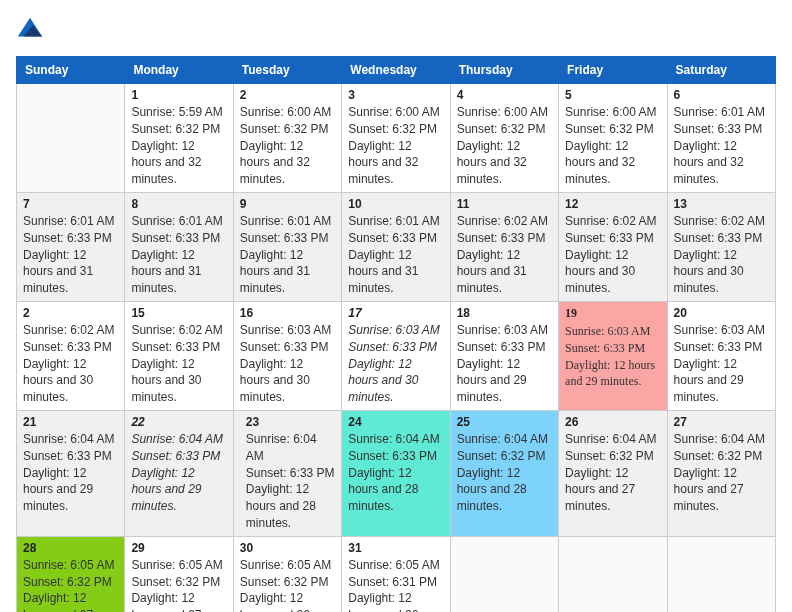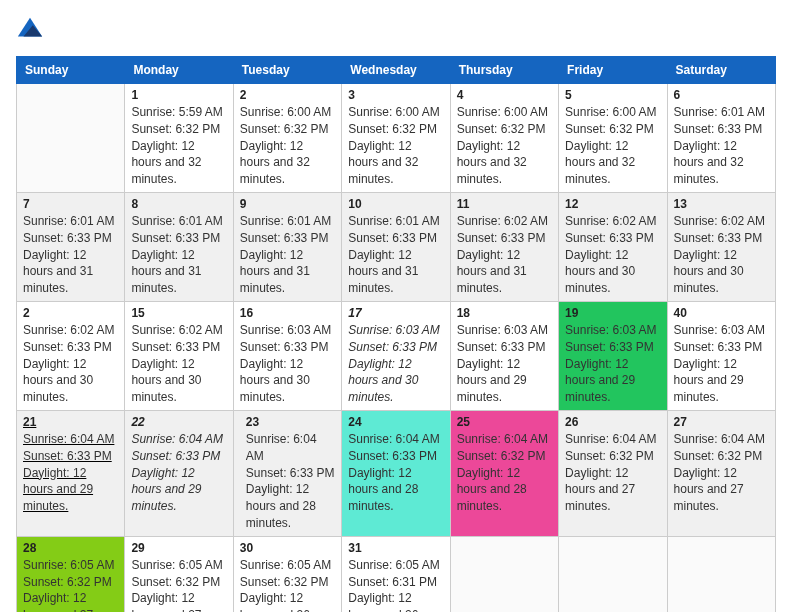--- a/index.html
+++ b/index.html
@@ -230,35 +230,35 @@
           <div class="day-info">
             Sunrise: 6:03 AM<br>Sunset: 6:33 PM<br>Daylight: 12 hours and 30 minutes.
           </div>
         </td>
         <td style="background: rgb(255, 255, 255);">
           <span class="day-number">18</span>
           <div class="day-info">
             Sunrise: 6:03 AM<br>Sunset: 6:33 PM<br>Daylight: 12 hours and 29 minutes.
           </div>
         </td>
-        <td style="background: #22c55e;">
+        <td style="background: #fca5a5; font-family: Liberation Serif, serif;">
           <span class="day-number">19</span>
           <div class="day-info">
             Sunrise: 6:03 AM<br>Sunset: 6:33 PM<br>Daylight: 12 hours and 29 minutes.
           </div>
         </td>
         <td style="background: rgb(255, 255, 255);">
-          <span class="day-number">40</span>
+          <span class="day-number">20</span>
           <div class="day-info">
             Sunrise: 6:03 AM<br>Sunset: 6:33 PM<br>Daylight: 12 hours and 29 minutes.
           </div>
         </td>
       </tr>
       <tr>
-        <td style="background: rgb(240, 240, 240); text-decoration: underline;">
+        <td style="background: rgb(240, 240, 240);">
           <span class="day-number">21</span>
           <div class="day-info">
             Sunrise: 6:04 AM<br>Sunset: 6:33 PM<br>Daylight: 12 hours and 29 minutes.
           </div>
         </td>
         <td style="background: rgb(240, 240, 240); font-style: italic;">
           <span class="day-number">22</span>
           <div class="day-info">
             Sunrise: 6:04 AM<br>Sunset: 6:33 PM<br>Daylight: 12 hours and 29 minutes.
           </div>
@@ -268,21 +268,21 @@
           <div class="day-info">
             Sunrise: 6:04 AM<br>Sunset: 6:33 PM<br>Daylight: 12 hours and 28 minutes.
           </div>
         </td>
         <td style="background: #5eead4;">
           <span class="day-number">24</span>
           <div class="day-info">
             Sunrise: 6:04 AM<br>Sunset: 6:33 PM<br>Daylight: 12 hours and 28 minutes.
           </div>
         </td>
-        <td style="background: #ec4899;">
+        <td style="background: #7dd3fc;">
           <span class="day-number">25</span>
           <div class="day-info">
             Sunrise: 6:04 AM<br>Sunset: 6:32 PM<br>Daylight: 12 hours and 28 minutes.
           </div>
         </td>
         <td style="background: rgb(240, 240, 240); margin-left: 16px;">
           <span class="day-number">26</span>
           <div class="day-info">
             Sunrise: 6:04 AM<br>Sunset: 6:32 PM<br>Daylight: 12 hours and 27 minutes.
           </div>

